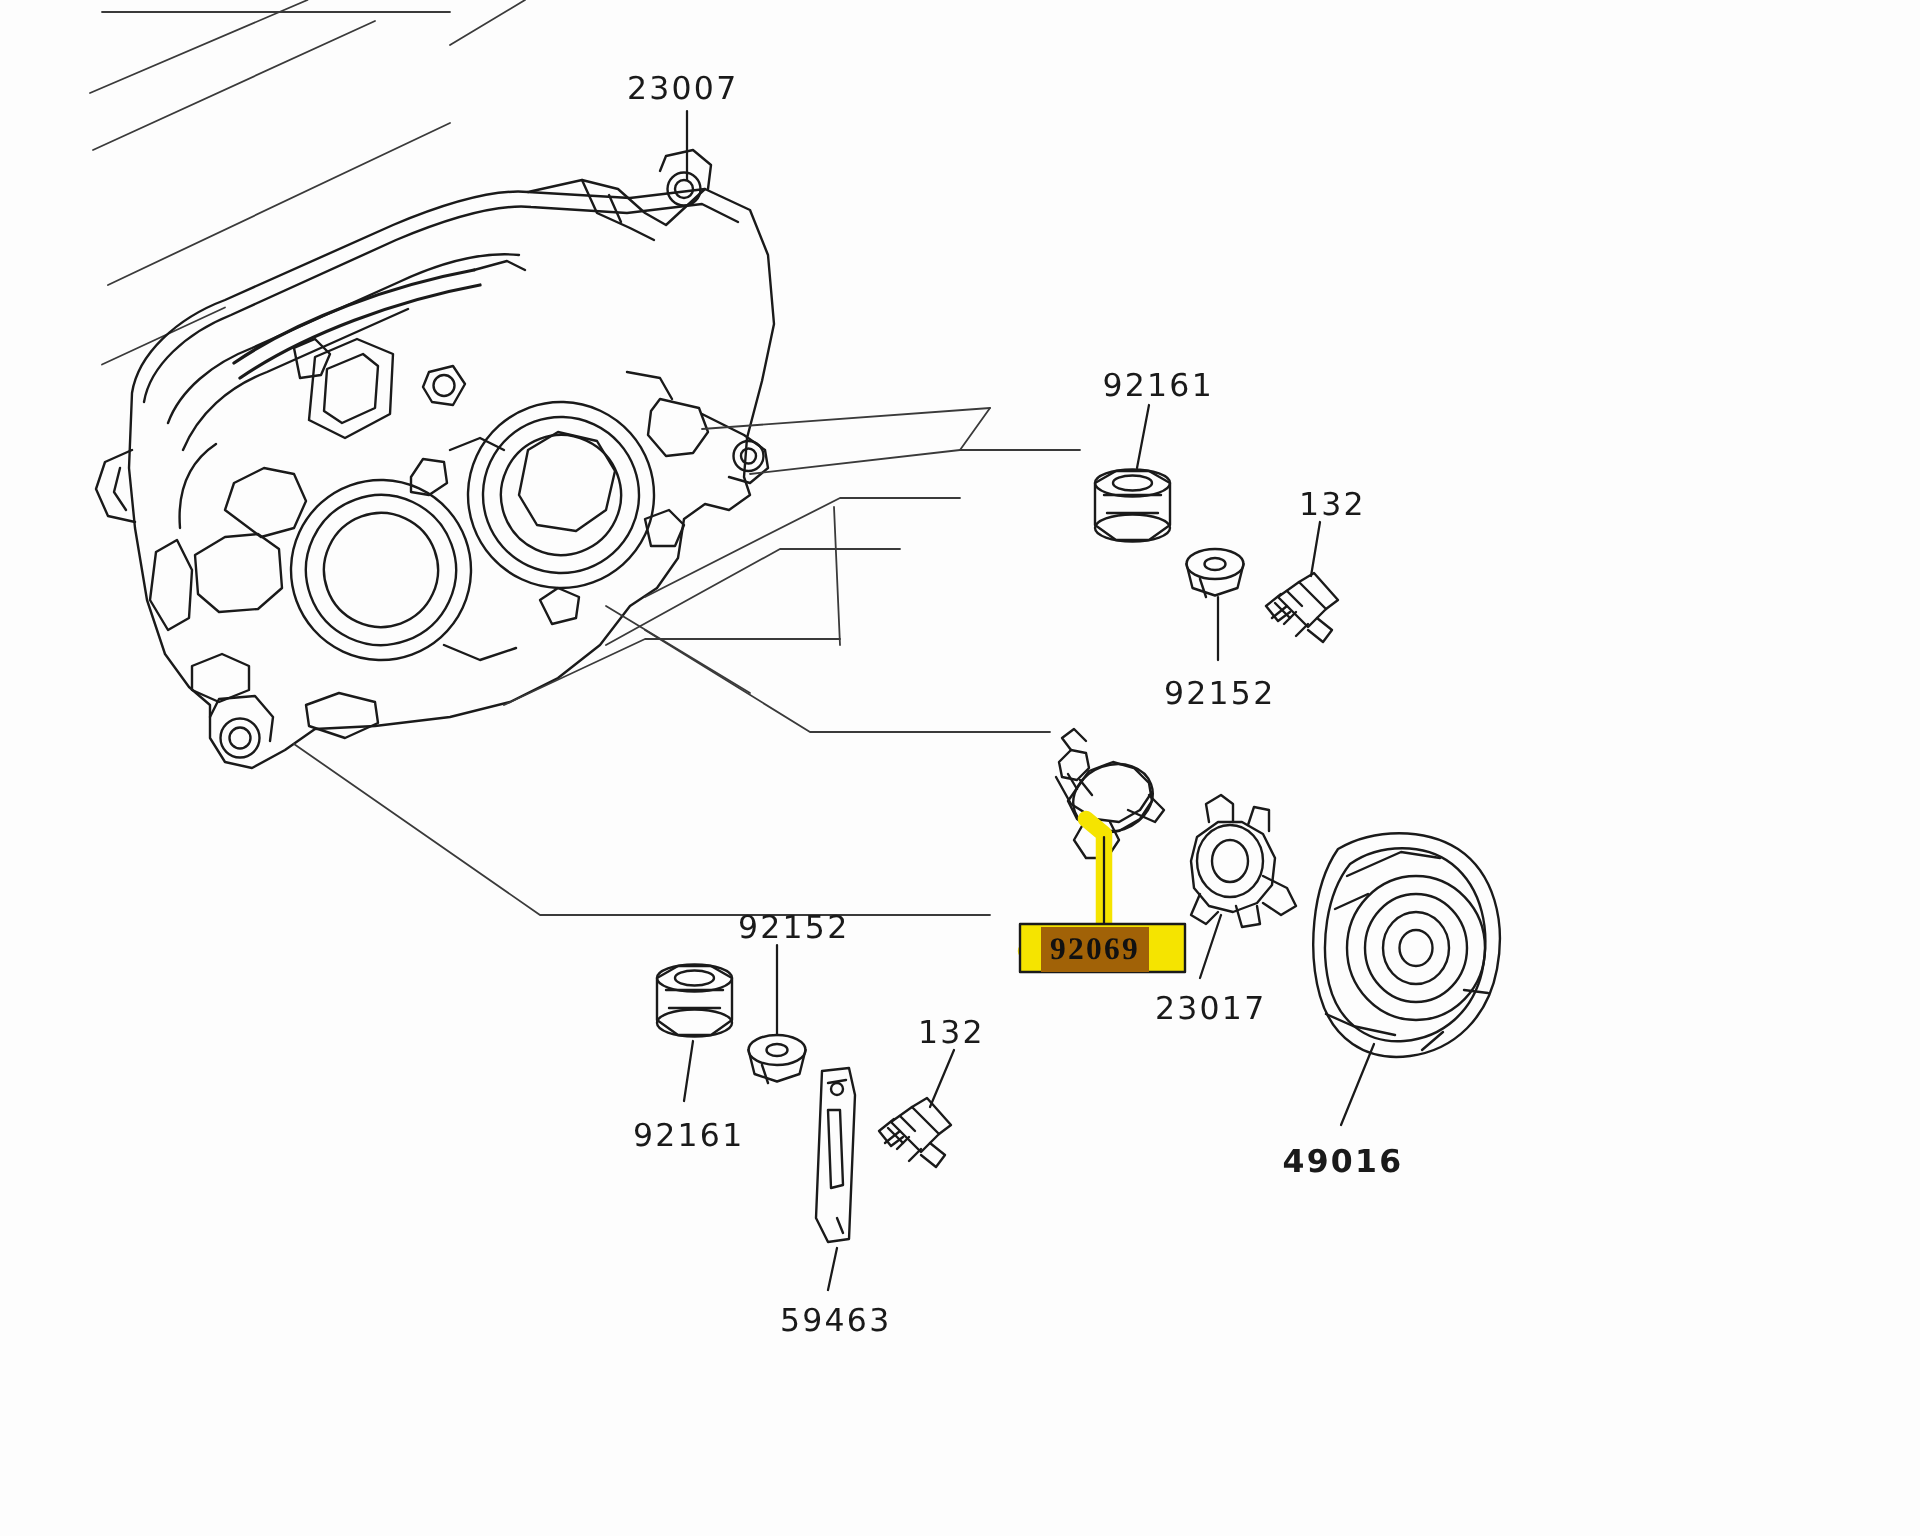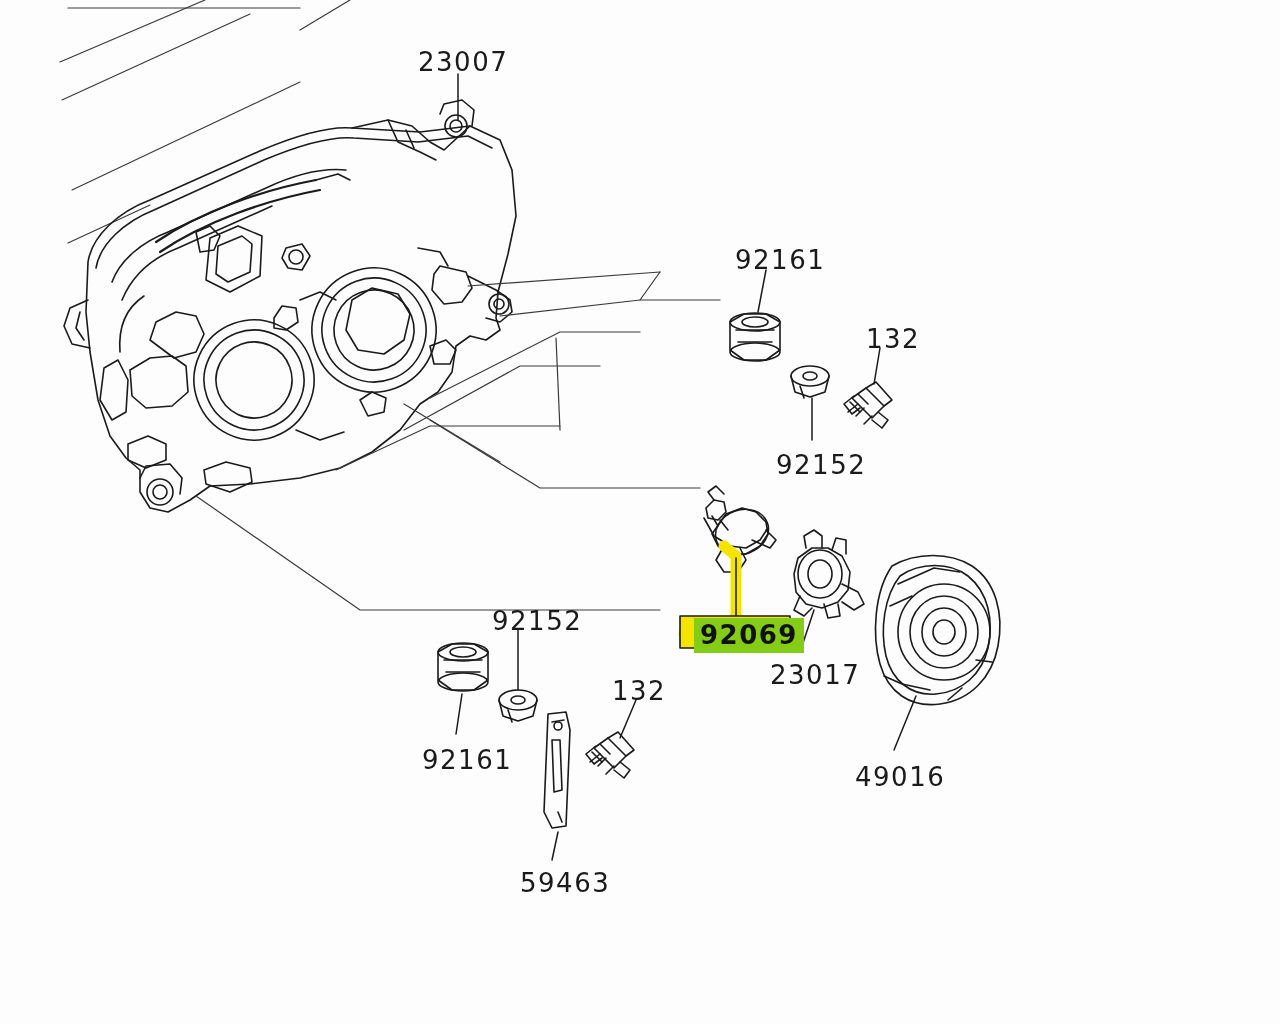--- a/index.html
+++ b/index.html
@@ -18,31 +18,32 @@
   #diagram-svg {
     position: absolute;
     left: 0;
     top: 0;
     width: 1280px;
     height: 1024px;
   }
   .callout {
     position: absolute;
     font-family: "DejaVu Sans", sans-serif;
-    font-size: 26px;
+    font-size: 21px;
     letter-spacing: 1.5px;
     color: #1a1a1a;
     white-space: nowrap;
     user-select: none;
   }
   .callout.highlight {
-    background: #84cc16;
+    background: #a16207;
     padding: 2px 6px 3px 6px;
     font-weight: bold;
     color: #111;
+    font-family: Liberation Serif, serif;
   }
 </style>
 </head>
 <body>
 
 <div id="page">
 
   <svg id="diagram-svg" viewBox="0 0 1280 1024" xmlns="http://www.w3.org/2000/svg">
 
     <g fill="none" stroke="#1a1a1a" stroke-width="1.6" stroke-linejoin="round" stroke-linecap="round">
@@ -270,16 +271,16 @@
 
   <div class="callout" style="left:418px; top:47px;">23007</div>
   <div class="callout" style="left:735px; top:245px;">92161</div>
   <div class="callout" style="left:866px; top:324px;">132</div>
   <div class="callout" style="left:776px; top:450px;">92152</div>
   <div class="callout" style="left:492px; top:606px;">92152</div>
   <div class="callout highlight" style="left:694px; top:618px;">92069</div>
   <div class="callout" style="left:770px; top:660px;text-align:right;">23017</div>
   <div class="callout" style="left:612px; top:676px;">132</div>
   <div class="callout" style="left:422px; top:745px;">92161</div>
-  <div class="callout" style="left:855px; top:762px;">49016</div>
+  <div class="callout" style="left:855px; top:762px;font-weight:bold;">49016</div>
   <div class="callout" style="left:520px; top:868px;">59463</div>
 
 </div>
 
 </body></html>

